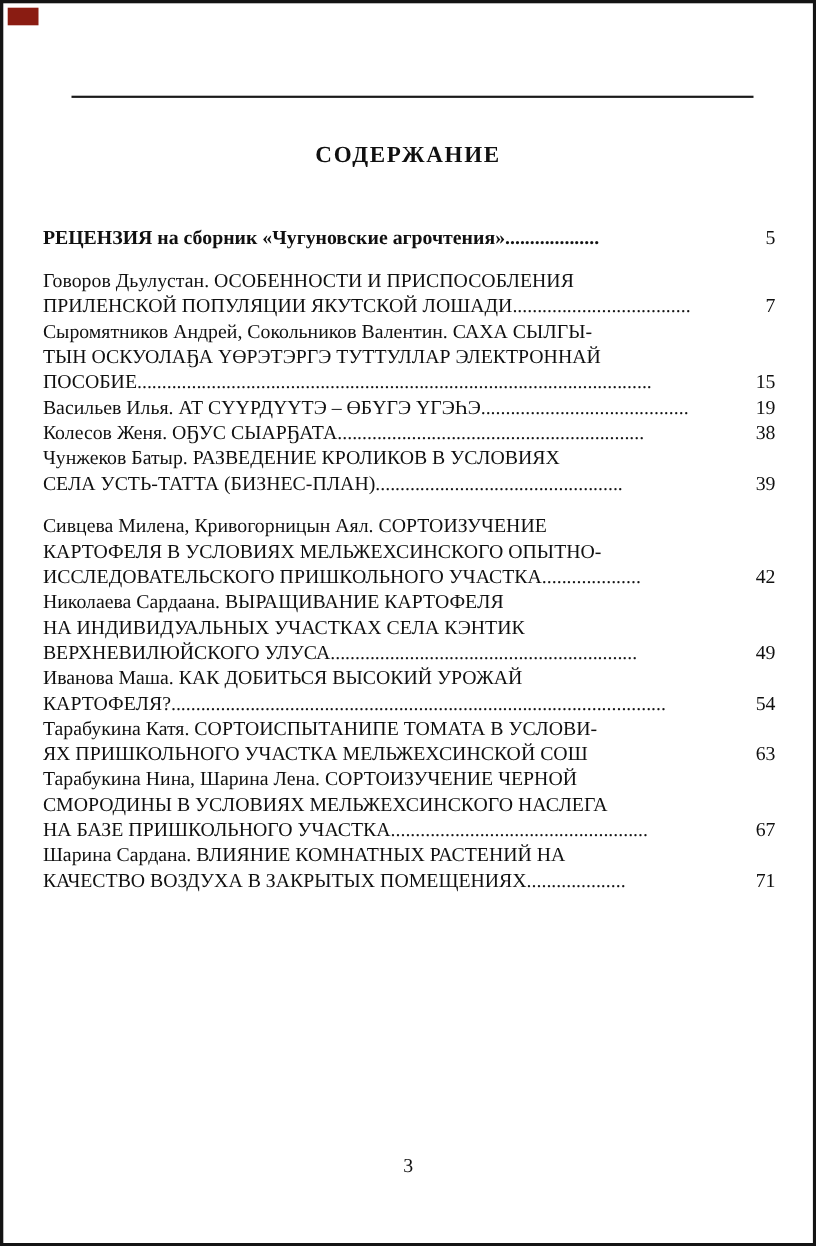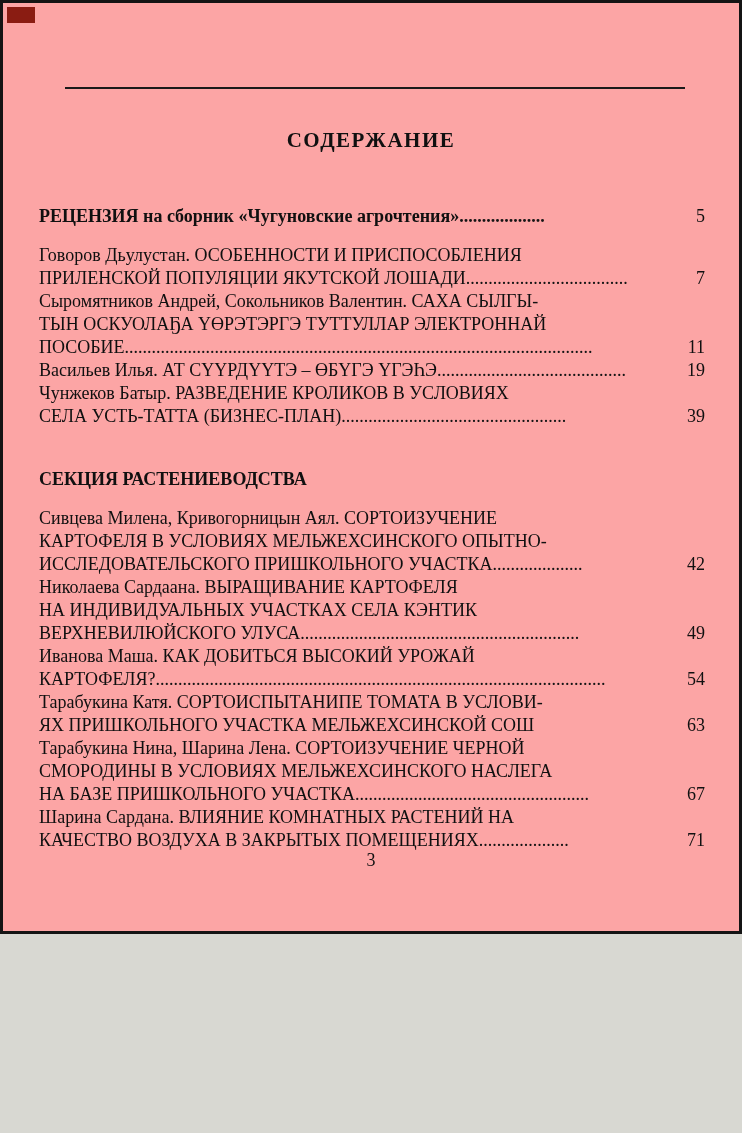--- a/index.html
+++ b/index.html
@@ -2,23 +2,23 @@
 <html><head>
 <meta charset="utf-8">
 <style>
   * { margin: 0; padding: 0; box-sizing: border-box; }
   html, body { background: #d8d8d2; }
   body { font-family: "Liberation Serif", "DejaVu Serif", serif; }
 
   .page {
     position: relative;
     width: 742px;
-    height: 934px;
+    height: 1133px;
     margin: 0 auto;
-    background: #fca5a5;
+    background: #ffffff;
     border: 3px solid #141414;
     overflow: hidden;
     color: #101010;
   }
 
   .corner-mark {
     position: absolute;
     left: 4px;
     top: 4px;
     width: 28px;
@@ -87,32 +87,33 @@
       <div class="entry bold">
         <div class="etext">РЕЦЕНЗИЯ на сборник «Чугуновские агрочтения»<span class="leader">...................</span></div>
         <div class="pnum">5</div>
       </div>
       <div class="entry normal gap">
         <div class="etext"><span class="author">Говоров Дьулустан. </span>ОСОБЕННОСТИ И ПРИСПОСОБЛЕНИЯ<br>ПРИЛЕНСКОЙ ПОПУЛЯЦИИ ЯКУТСКОЙ ЛОШАДИ<span class="leader">....................................</span></div>
         <div class="pnum">7</div>
       </div>
       <div class="entry normal">
         <div class="etext"><span class="author">Сыромятников Андрей, Сокольников Валентин. </span>САХА СЫЛГЫ-<br>ТЫН ОСКУОЛАҔА ҮӨРЭТЭРГЭ ТУТТУЛЛАР ЭЛЕКТРОННАЙ<br>ПОСОБИЕ<span class="leader">........................................................................................................</span></div>
-        <div class="pnum">11</div>
+        <div class="pnum">15</div>
       </div>
       <div class="entry normal">
         <div class="etext"><span class="author">Васильев Илья. </span>АТ СҮҮРДҮҮТЭ – ӨБҮГЭ ҮГЭҺЭ<span class="leader">..........................................</span></div>
         <div class="pnum">19</div>
       </div>
       <div class="entry normal">
+        <div class="etext"><span class="author">Колесов Женя. </span>ОҔУС СЫАРҔАТА<span class="leader">..............................................................</span></div>
+        <div class="pnum">38</div>
+      </div>
+      <div class="entry normal">
         <div class="etext"><span class="author">Чунжеков Батыр. </span>РАЗВЕДЕНИЕ КРОЛИКОВ В УСЛОВИЯХ<br>СЕЛА УСТЬ-ТАТТА (БИЗНЕС-ПЛАН)<span class="leader">..................................................</span></div>
         <div class="pnum">39</div>
-      </div>
-      <div class="entry section gap">
-        <div class="etext">СЕКЦИЯ РАСТЕНИЕВОДСТВА</div>
       </div>
       <div class="entry normal gap">
         <div class="etext"><span class="author">Сивцева Милена, Кривогорницын Аял. </span>СОРТОИЗУЧЕНИЕ<br>КАРТОФЕЛЯ В УСЛОВИЯХ МЕЛЬЖЕХСИНСКОГО ОПЫТНО-<br>ИССЛЕДОВАТЕЛЬСКОГО ПРИШКОЛЬНОГО УЧАСТКА<span class="leader">....................</span></div>
         <div class="pnum">42</div>
       </div>
       <div class="entry normal">
         <div class="etext"><span class="author">Николаева Сардаана. </span>ВЫРАЩИВАНИЕ КАРТОФЕЛЯ<br>НА ИНДИВИДУАЛЬНЫХ УЧАСТКАХ СЕЛА КЭНТИК<br>ВЕРХНЕВИЛЮЙСКОГО УЛУСА<span class="leader">..............................................................</span></div>
         <div class="pnum">49</div>
       </div>
       <div class="entry normal">

